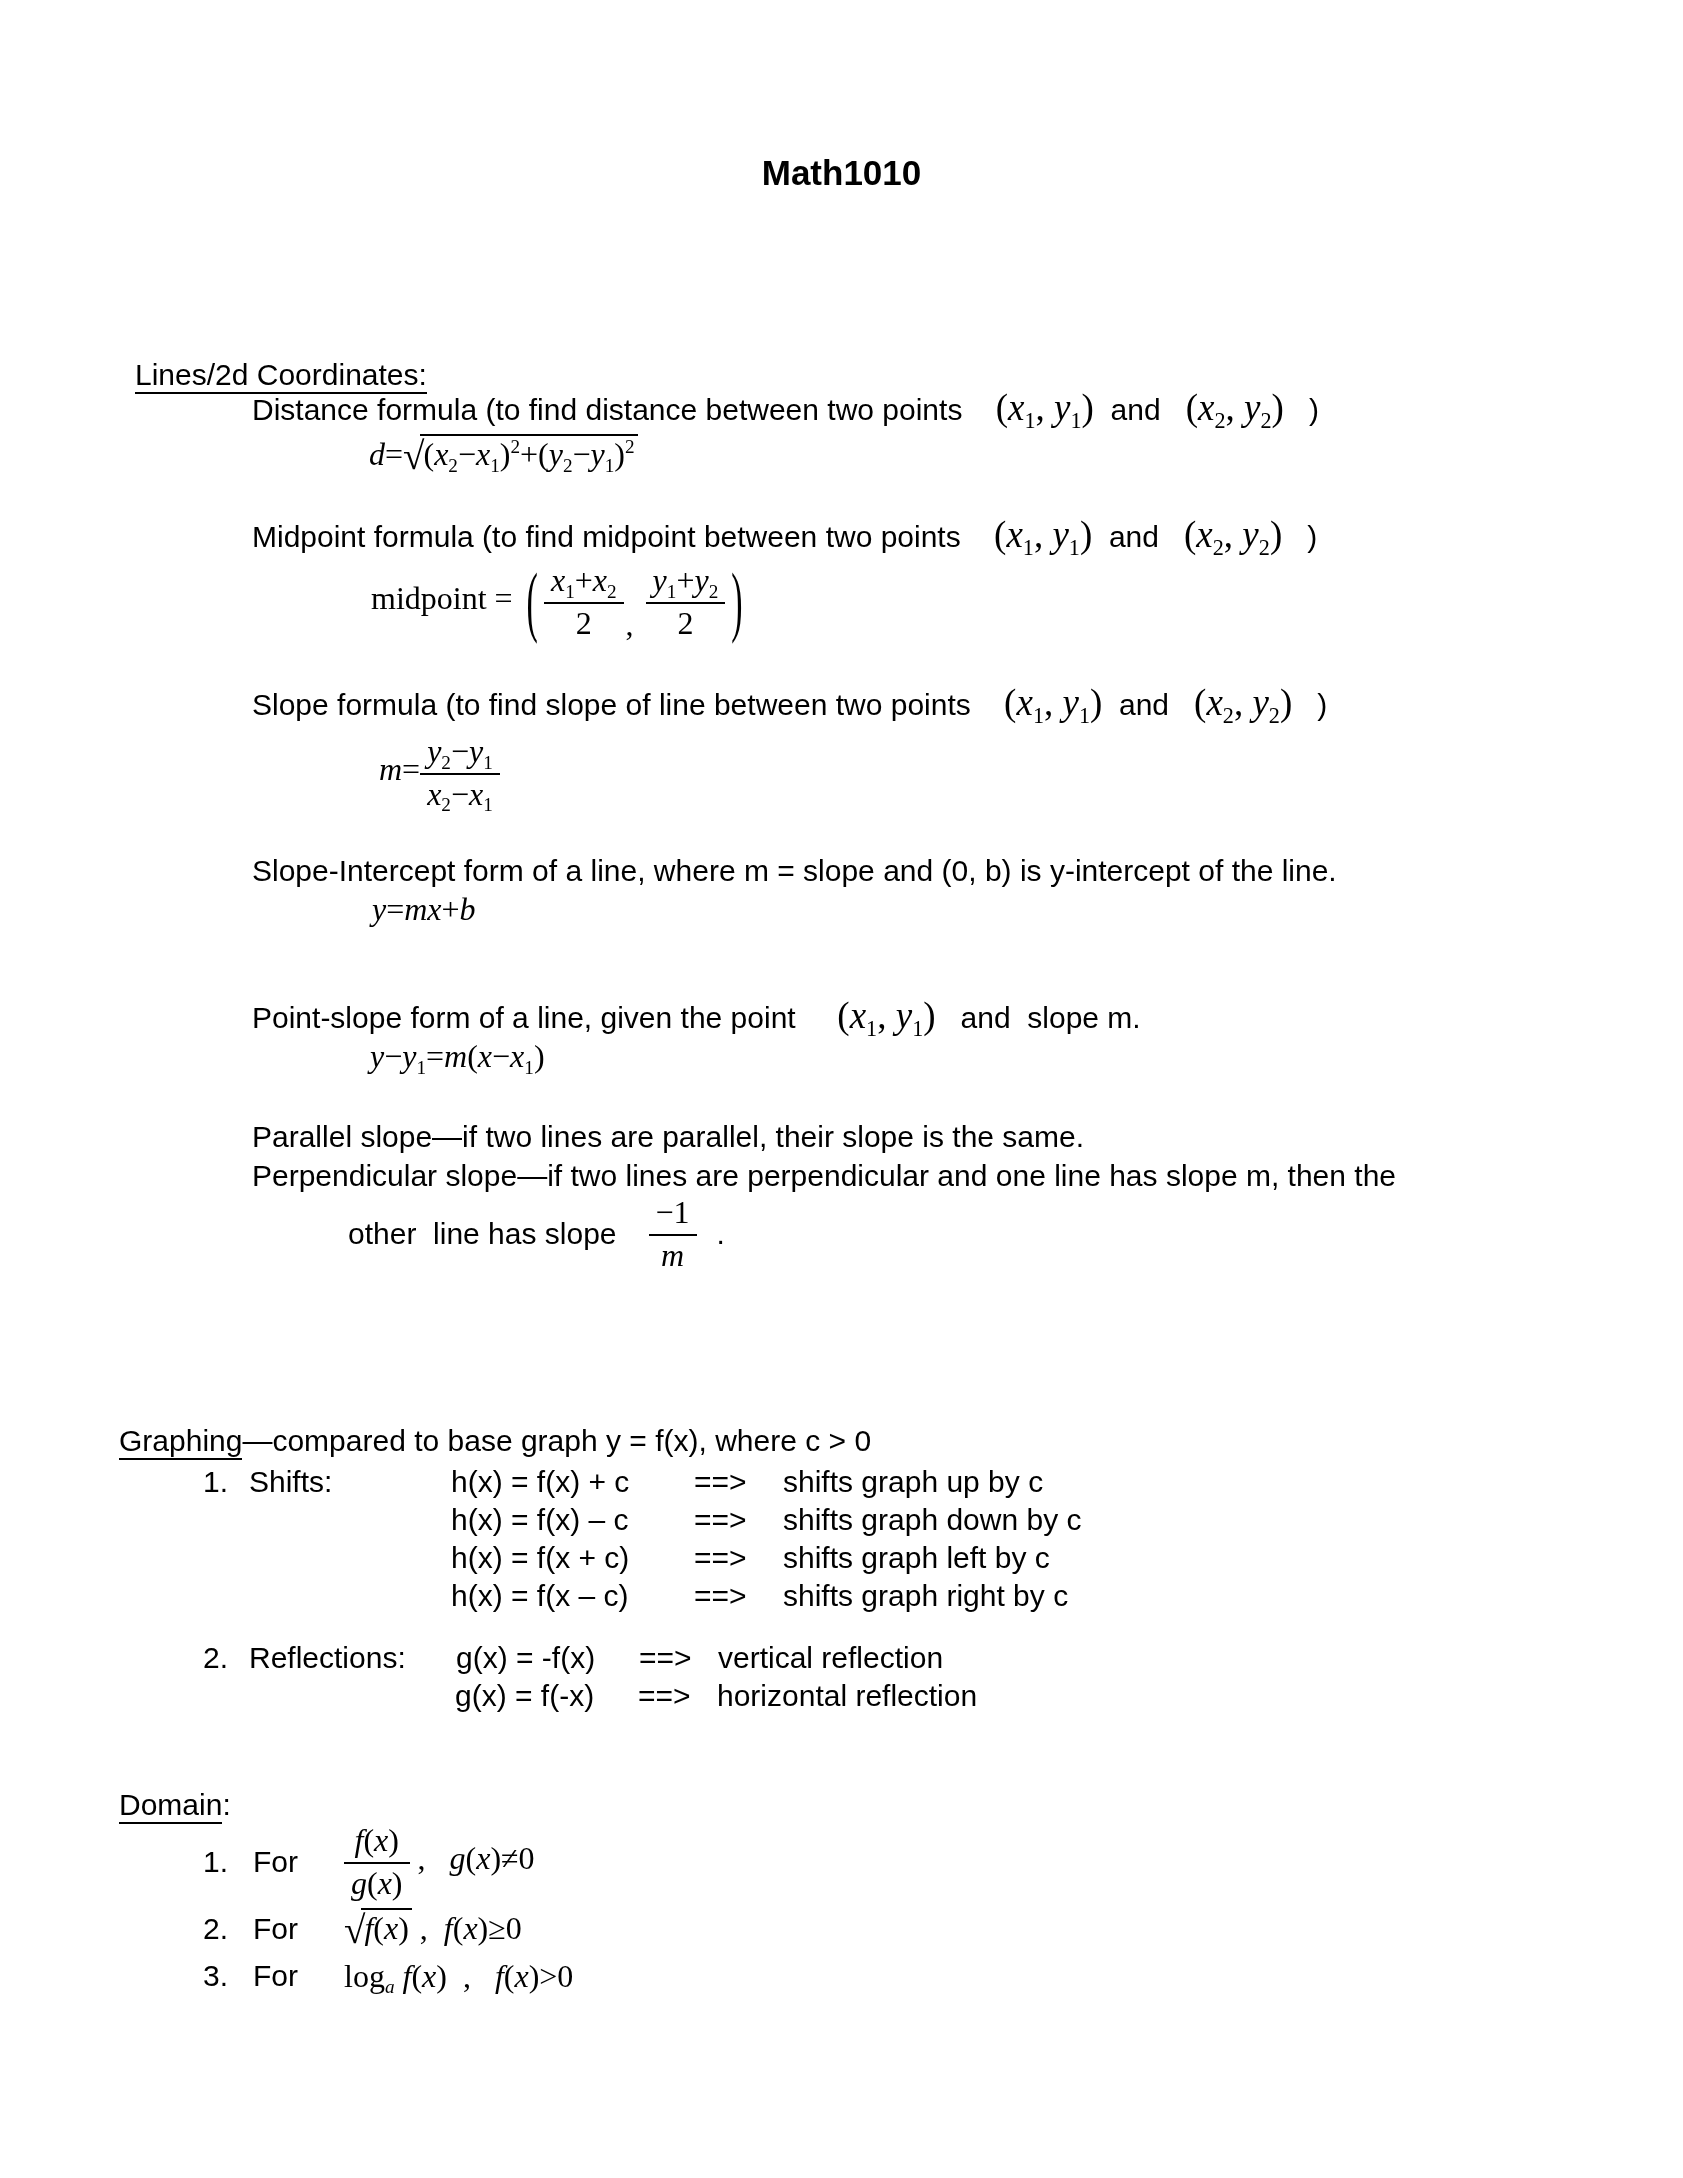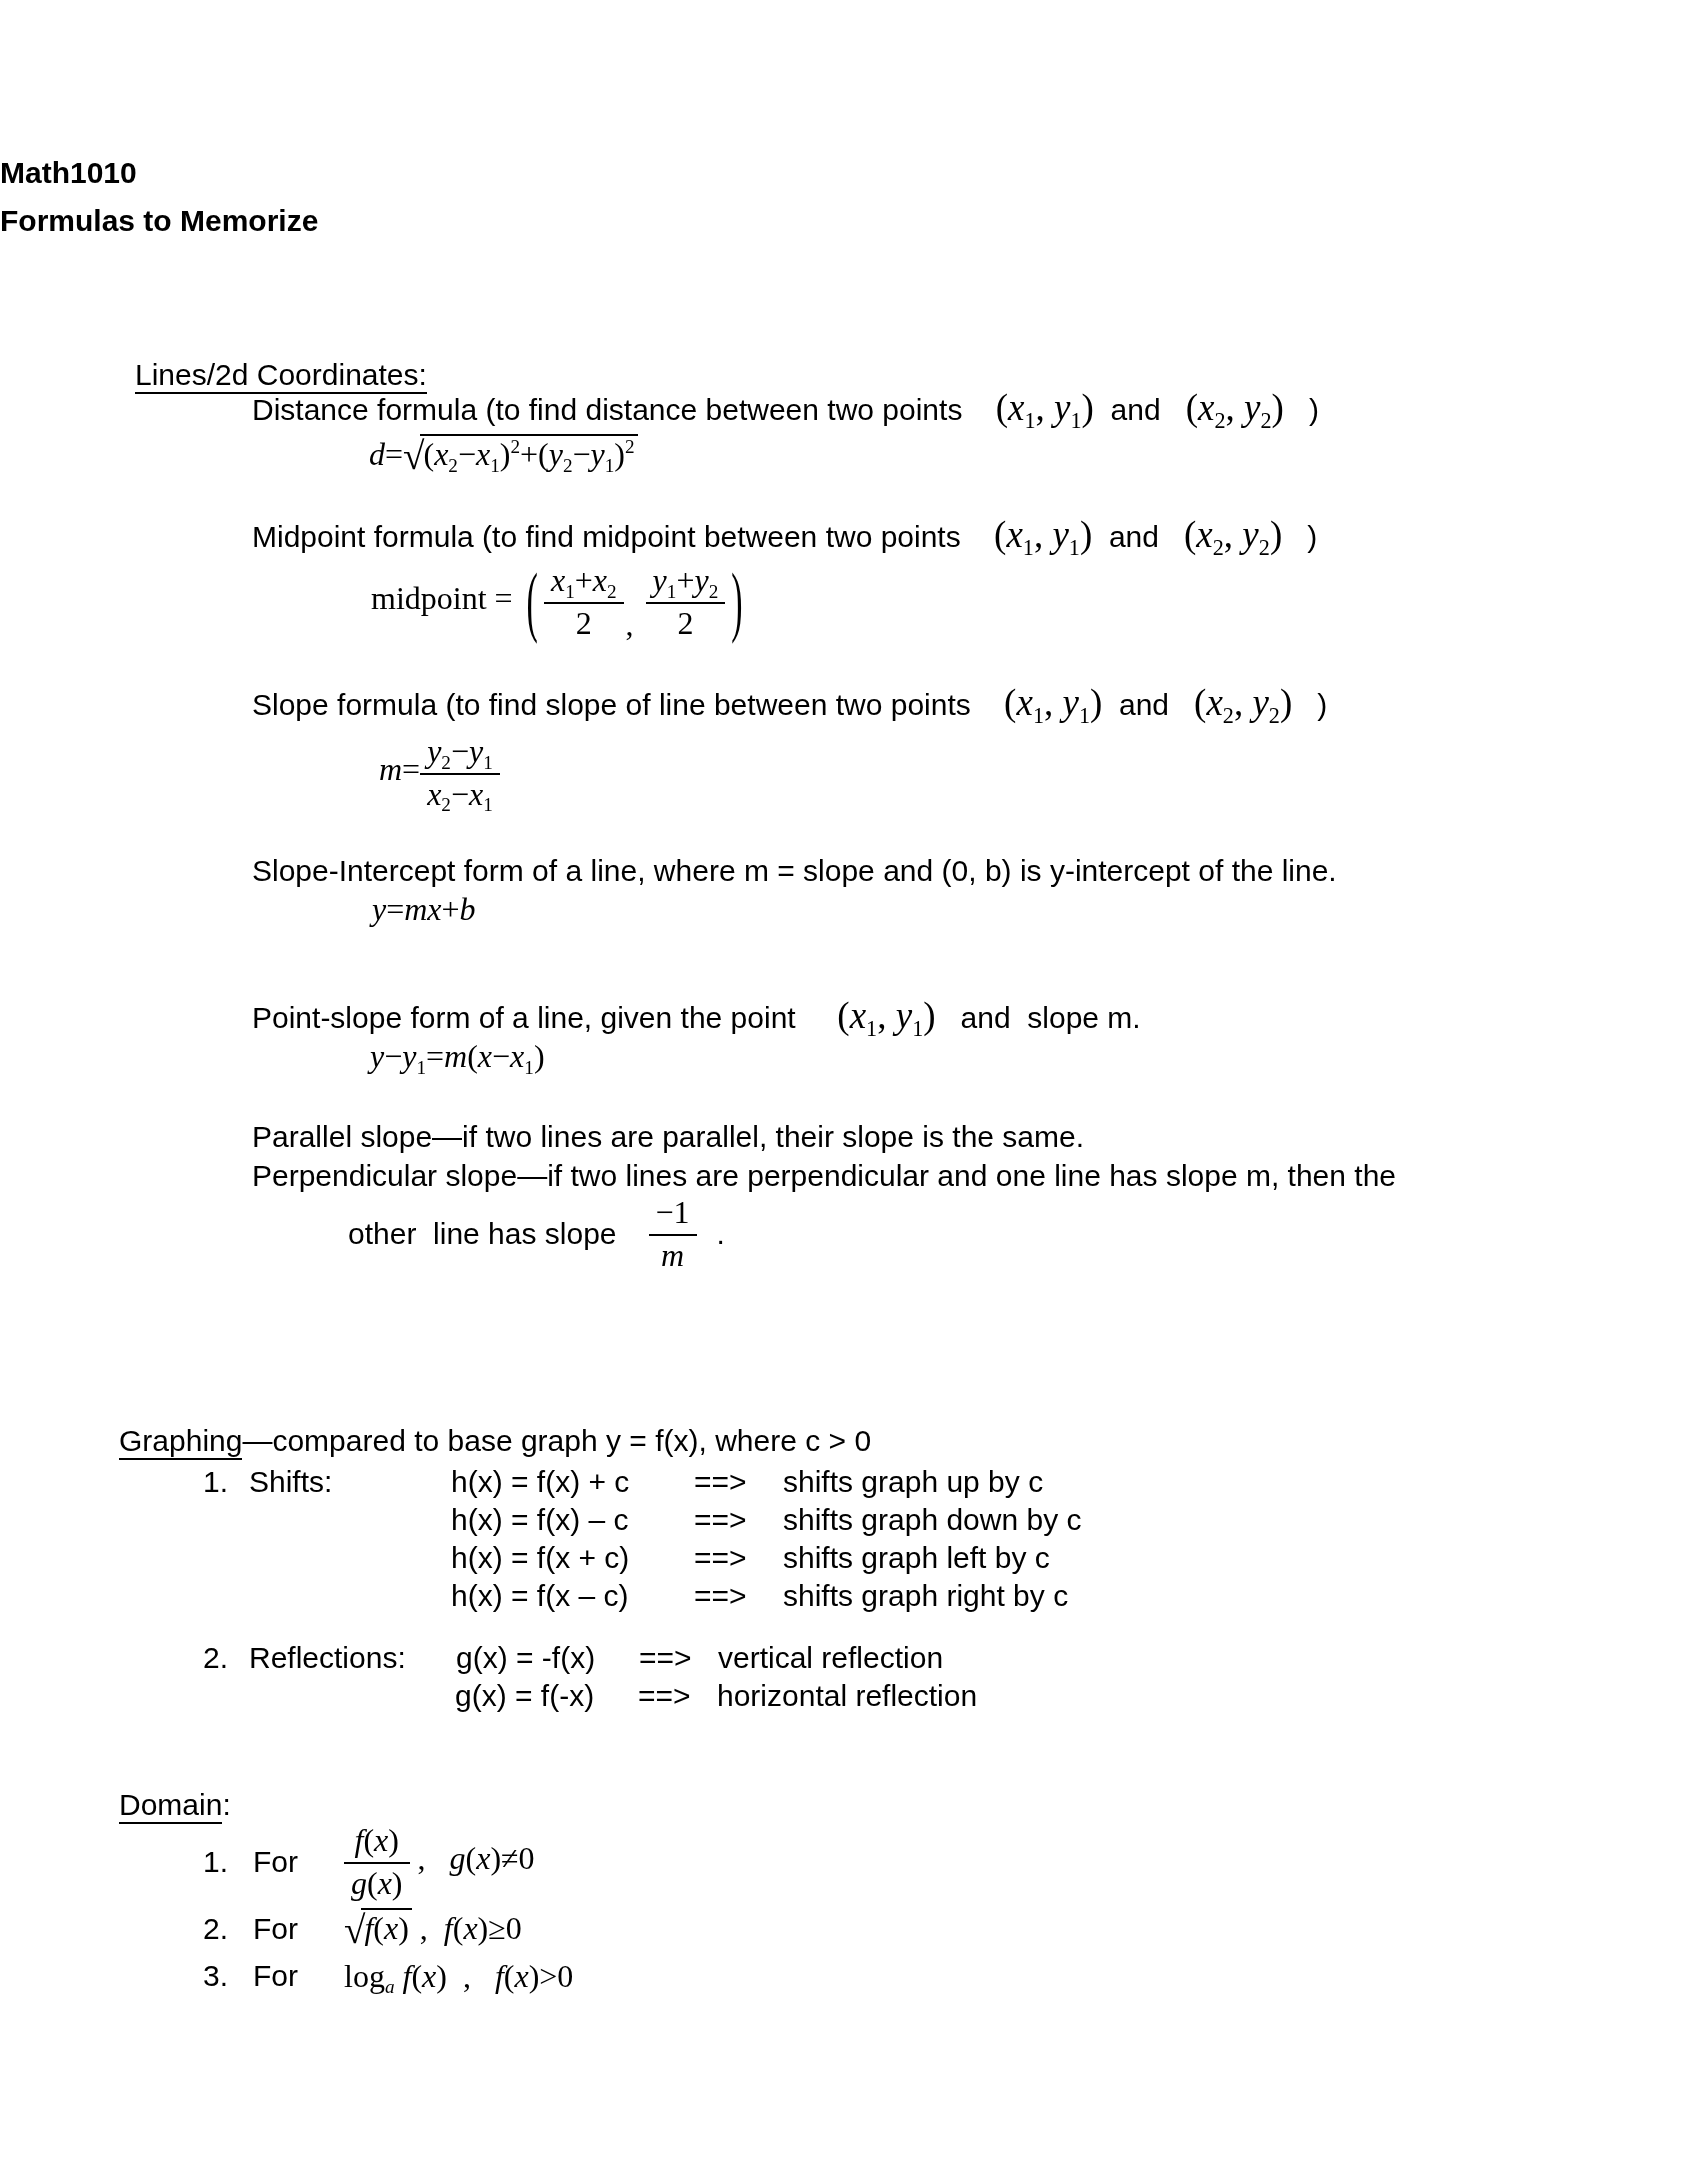--- a/index.html
+++ b/index.html
@@ -11,22 +11,23 @@
     background: #ffffff;
     color: #000000;
     font-family: "Liberation Sans", "DejaVu Sans", sans-serif;
     font-size: 30px;
     overflow: hidden;
   }
   .abs { position: absolute; }
 
   .title {
     left: 0; right: 0; top: 149px;
+    text-align: center;
     font-weight: 700;
-    font-size: 30px;
+    font-size: 35px;
     line-height: 48px;
   }
 
   .u-line { border-bottom: 2px solid #000; padding-bottom: 1px; }
 
   .lbl { line-height: 40px; }
 
   
   .math {
     font-family: "Liberation Serif", "DejaVu Serif", serif;
@@ -62,21 +63,20 @@
   .drow { display: flex; align-items: center; }
   .flexline { display: flex; align-items: center; }
 </style>
 </head>
 <body>
 
 <div class="page">
 
   <header class="abs title">
     <div>Math1010</div>
-    <div>Formulas to Memorize</div>
   </header>
 
   <div class="abs" style="top:358px; left:119px;margin-left:16px;">
     <span class="u-line">Lines/2d Coordinates:</span>
   </div>
 
   <p class="abs lbl" style="top:388px; left:252px; margin:0;">Distance formula (to find distance between two points&nbsp;&nbsp;&nbsp; <span class="pt">(<i>x</i><sub>1</sub>, <i>y</i><sub>1</sub>)</span>&nbsp; and&nbsp;&nbsp; <span class="pt">(<i>x</i><sub>2</sub>, <i>y</i><sub>2</sub>)</span>&nbsp;&nbsp; )</p>
   <div class="abs math" style="top:433px; left:369px;"><i>d</i>=<span class="rt">√</span><span class="rad">(<i>x</i><sub>2</sub>−<i>x</i><sub>1</sub>)<sup>2</sup>+(<i>y</i><sub>2</sub>−<i>y</i><sub>1</sub>)<sup>2</sup></span></div>
 
   <p class="abs lbl" style="top:515px; left:252px; margin:0;">Midpoint formula (to find midpoint between two points&nbsp;&nbsp;&nbsp; <span class="pt">(<i>x</i><sub>1</sub>, <i>y</i><sub>1</sub>)</span>&nbsp; and&nbsp;&nbsp; <span class="pt">(<i>x</i><sub>2</sub>, <i>y</i><sub>2</sub>)</span>&nbsp;&nbsp; )</p>

